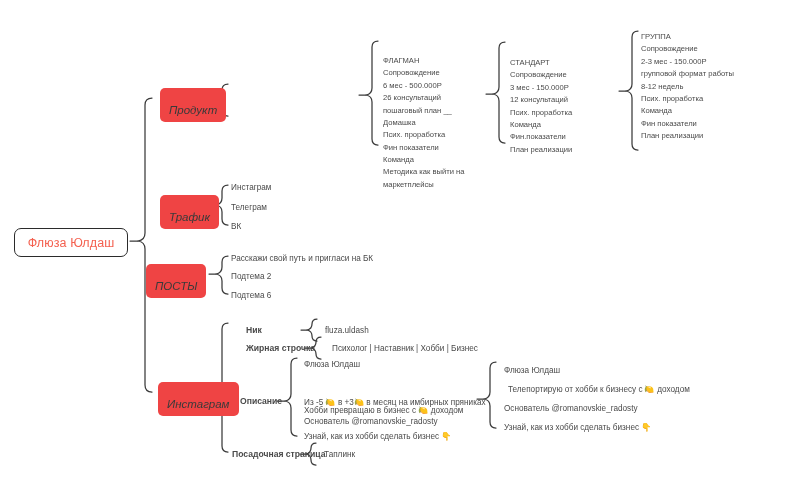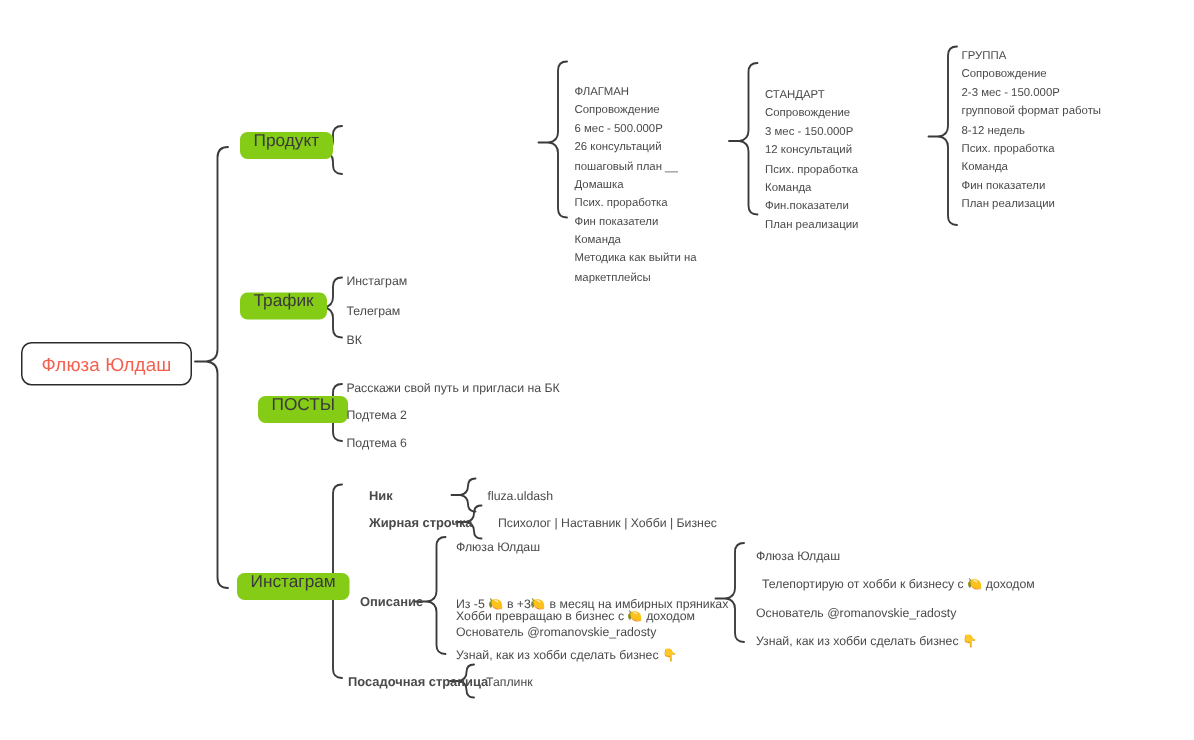--- a/index.html
+++ b/index.html
@@ -45,28 +45,29 @@
   .root-node .root-label {
     color: #f4604f;
     font-size: 12.5px;
     letter-spacing: .1px;
     white-space: nowrap;
   }
 
   
   .pill {
     position: absolute;
-    background: #84cc16;
+    background: #ef4444;
     border-radius: 5px;
     color: #3a3a3a;
     font-size: 11.5px;
-    padding: 0 9px 5px 9px;
+    padding: 16px 9px 5px 9px;
     white-space: nowrap;
     box-sizing: border-box;
     line-height: 1.15;
+    font-style: italic;
   }
 
   
   .leaf {
     position: absolute;
     color: #4a4a4a;
     font-size: 8.2px;
     white-space: nowrap;
     line-height: 1.25;
   }
@@ -220,21 +221,21 @@
   </div>
 
   <div class="pill" style="left:160px; top:88px;">
     <span>Продукт</span>
   </div>
 
   <div class="pill" style="left:160px; top:195px;">
     <span>Трафик</span>
   </div>
 
-  <div class="pill" style="left:172px; top:264px;text-align:right;">
+  <div class="pill" style="left:146px; top:264px;text-align:right;">
     <span>ПОСТЫ</span>
   </div>
 
   <div class="pill" style="left:158px; top:382px;">
     <span>Инстаграм</span>
   </div>
 
 
   <div class="block" style="left:383px; top:55px;">ФЛАГМАН
 Сопровождение

